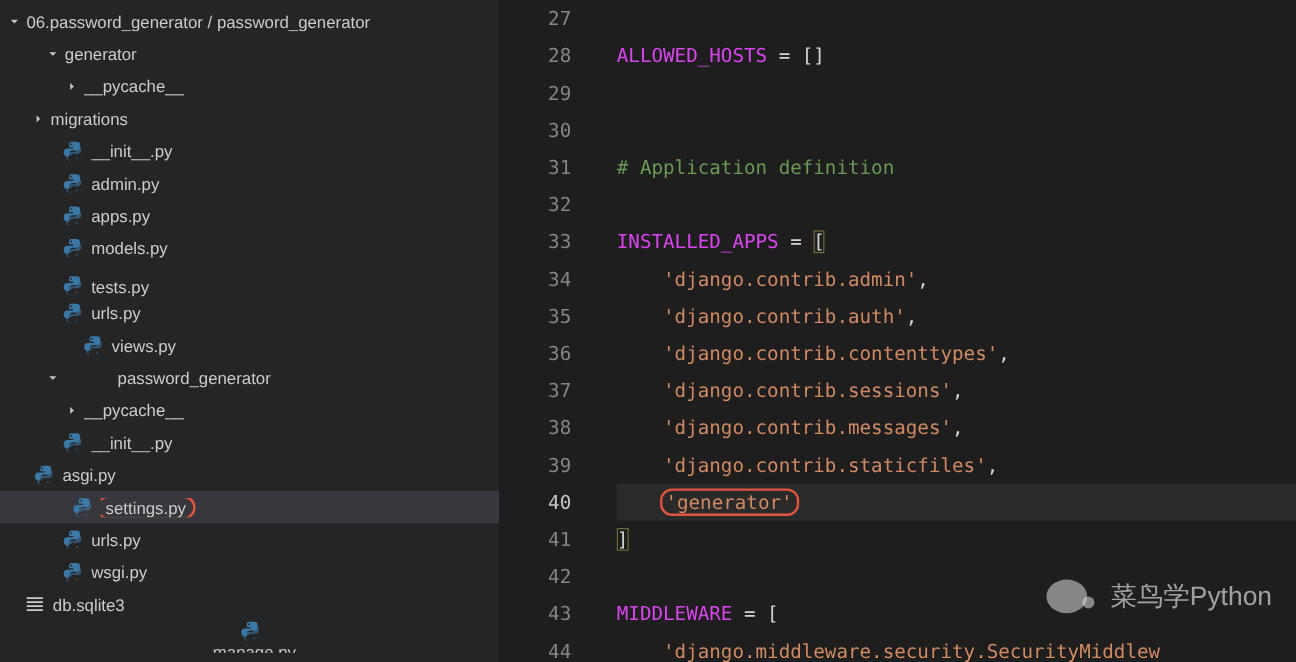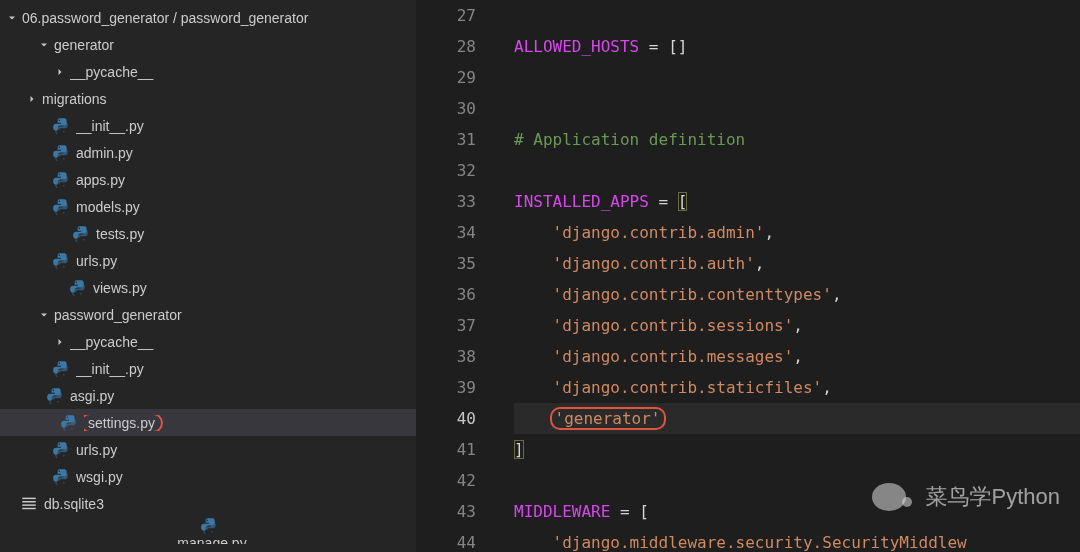--- a/index.html
+++ b/index.html
@@ -178,21 +178,21 @@
       </div>
       <div class="tree-item" style="padding-left: 52px;">
         <span class="file-icon py-icon">
           <svg viewBox="0 0 16 16" fill="currentColor">
             <path d="M7 1C5 1 5 2.5 5 3v2h3v1H3.5C2 6 1 7 1 9s1 3 2.5 3H5v-2c0-1.5 1-2.5 2.5-2.5h3C12 7.5 13 6.5 13 5V3c0-1.5-1-2-3-2H7zm-.5 1.2a.7.7 0 110 1.4.7.7 0 010-1.4z"></path>
             <path d="M11 13c0 1.5-1 2-3 2H7c-2 0-3-.5-3-2v-2h3v-1h4.5C13 10 14 9 14 7s-1-3-2.5-3H11v2c0 1.5-1 2.5-2.5 2.5h-3C4 8.5 3 9.5 3 11v2c0 1.5 1 2 3 2h2c2 0 3-.5 3-2zm-.5.8a.7.7 0 110-1.4.7.7 0 010 1.4z" opacity=".6"></path>
           </svg>
         </span>
         <span class="label">models.py</span>
       </div>
-      <div class="tree-item" style="padding-left: 72px;">
+      <div class="tree-item" style="padding-left: 52px; align-items: flex-end;">
         <span class="file-icon py-icon">
           <svg viewBox="0 0 16 16" fill="currentColor">
             <path d="M7 1C5 1 5 2.5 5 3v2h3v1H3.5C2 6 1 7 1 9s1 3 2.5 3H5v-2c0-1.5 1-2.5 2.5-2.5h3C12 7.5 13 6.5 13 5V3c0-1.5-1-2-3-2H7zm-.5 1.2a.7.7 0 110 1.4.7.7 0 010-1.4z"></path>
             <path d="M11 13c0 1.5-1 2-3 2H7c-2 0-3-.5-3-2v-2h3v-1h4.5C13 10 14 9 14 7s-1-3-2.5-3H11v2c0 1.5-1 2.5-2.5 2.5h-3C4 8.5 3 9.5 3 11v2c0 1.5 1 2 3 2h2c2 0 3-.5 3-2zm-.5.8a.7.7 0 110-1.4.7.7 0 010 1.4z" opacity=".6"></path>
           </svg>
         </span>
         <span class="label">tests.py</span>
       </div>
       <div class="tree-item" style="padding-left: 52px;">
         <span class="file-icon py-icon">
@@ -205,21 +205,21 @@
       </div>
       <div class="tree-item" style="padding-left: 69px;">
         <span class="file-icon py-icon">
           <svg viewBox="0 0 16 16" fill="currentColor">
             <path d="M7 1C5 1 5 2.5 5 3v2h3v1H3.5C2 6 1 7 1 9s1 3 2.5 3H5v-2c0-1.5 1-2.5 2.5-2.5h3C12 7.5 13 6.5 13 5V3c0-1.5-1-2-3-2H7zm-.5 1.2a.7.7 0 110 1.4.7.7 0 010-1.4z"></path>
             <path d="M11 13c0 1.5-1 2-3 2H7c-2 0-3-.5-3-2v-2h3v-1h4.5C13 10 14 9 14 7s-1-3-2.5-3H11v2c0 1.5-1 2.5-2.5 2.5h-3C4 8.5 3 9.5 3 11v2c0 1.5 1 2 3 2h2c2 0 3-.5 3-2zm-.5.8a.7.7 0 110-1.4.7.7 0 010 1.4z" opacity=".6"></path>
           </svg>
         </span>
         <span class="label">views.py</span>
       </div>
-      <div class="tree-item" style="padding-left: 36px;">
+      <div class="tree-item" style="padding-left: 36px; gap: 44px;">
         <span class="chev">
           <svg viewBox="0 0 16 16" fill="currentColor">
             <path d="M4 6l4 4 4-4"></path>
           </svg>
         </span>
         <span class="label">password_generator</span>
       </div>
       <div class="tree-item" style="padding-left: 52px;">
         <span class="chev">
           <svg viewBox="0 0 16 16" fill="currentColor">
@@ -230,21 +230,21 @@
       </div>
       <div class="tree-item" style="padding-left: 52px;">
         <span class="file-icon py-icon">
           <svg viewBox="0 0 16 16" fill="currentColor">
             <path d="M7 1C5 1 5 2.5 5 3v2h3v1H3.5C2 6 1 7 1 9s1 3 2.5 3H5v-2c0-1.5 1-2.5 2.5-2.5h3C12 7.5 13 6.5 13 5V3c0-1.5-1-2-3-2H7zm-.5 1.2a.7.7 0 110 1.4.7.7 0 010-1.4z"></path>
             <path d="M11 13c0 1.5-1 2-3 2H7c-2 0-3-.5-3-2v-2h3v-1h4.5C13 10 14 9 14 7s-1-3-2.5-3H11v2c0 1.5-1 2.5-2.5 2.5h-3C4 8.5 3 9.5 3 11v2c0 1.5 1 2 3 2h2c2 0 3-.5 3-2zm-.5.8a.7.7 0 110-1.4.7.7 0 010 1.4z" opacity=".6"></path>
           </svg>
         </span>
         <span class="label">__init__.py</span>
       </div>
-      <div class="tree-item" style="padding-left: 46px;">
+      <div class="tree-item" style="padding-left: 28px;">
         <span class="file-icon py-icon">
           <svg viewBox="0 0 16 16" fill="currentColor">
             <path d="M7 1C5 1 5 2.5 5 3v2h3v1H3.5C2 6 1 7 1 9s1 3 2.5 3H5v-2c0-1.5 1-2.5 2.5-2.5h3C12 7.5 13 6.5 13 5V3c0-1.5-1-2-3-2H7zm-.5 1.2a.7.7 0 110 1.4.7.7 0 010-1.4z"></path>
             <path d="M11 13c0 1.5-1 2-3 2H7c-2 0-3-.5-3-2v-2h3v-1h4.5C13 10 14 9 14 7s-1-3-2.5-3H11v2c0 1.5-1 2.5-2.5 2.5h-3C4 8.5 3 9.5 3 11v2c0 1.5 1 2 3 2h2c2 0 3-.5 3-2zm-.5.8a.7.7 0 110-1.4.7.7 0 010 1.4z" opacity=".6"></path>
           </svg>
         </span>
         <span class="label">asgi.py</span>
       </div>
       <div class="tree-item active" style="padding-left: 60px;">
         <span class="file-icon py-icon">

